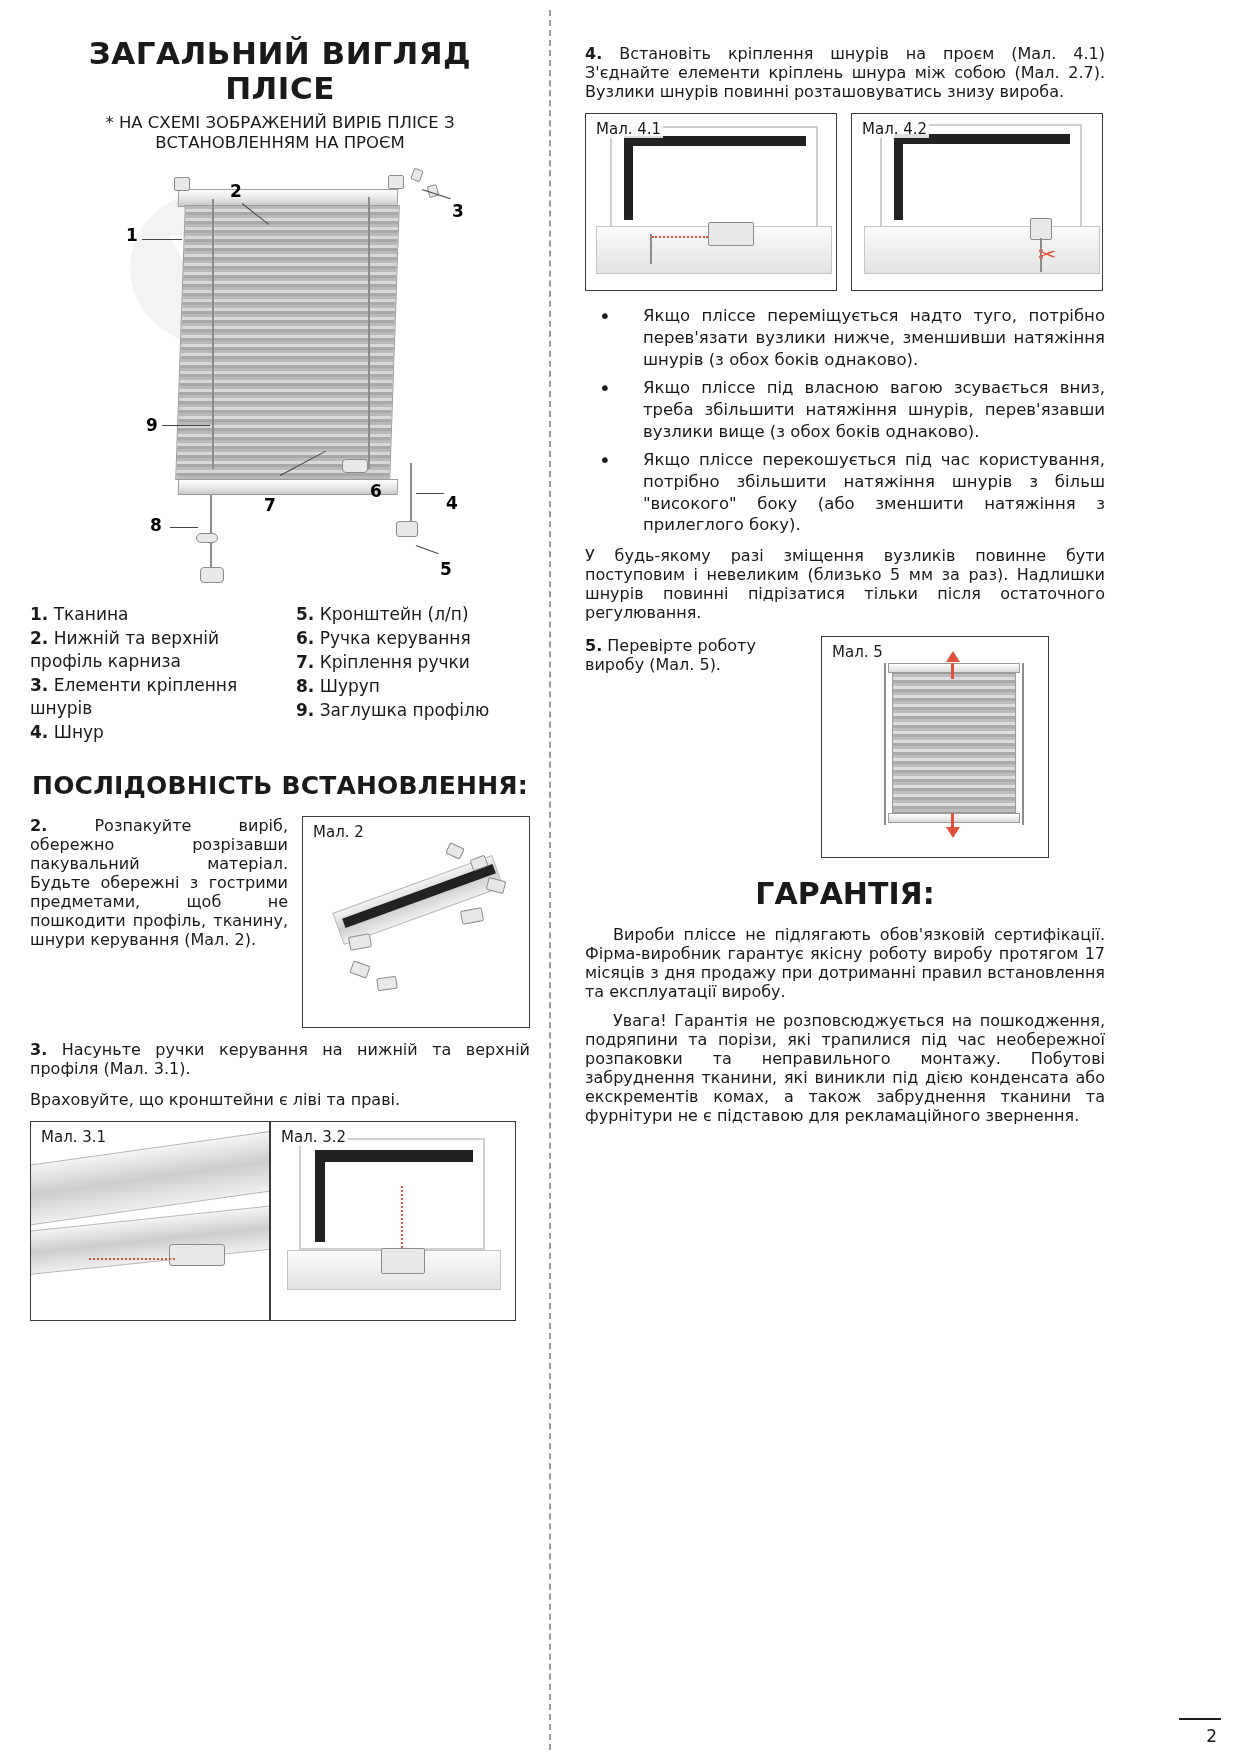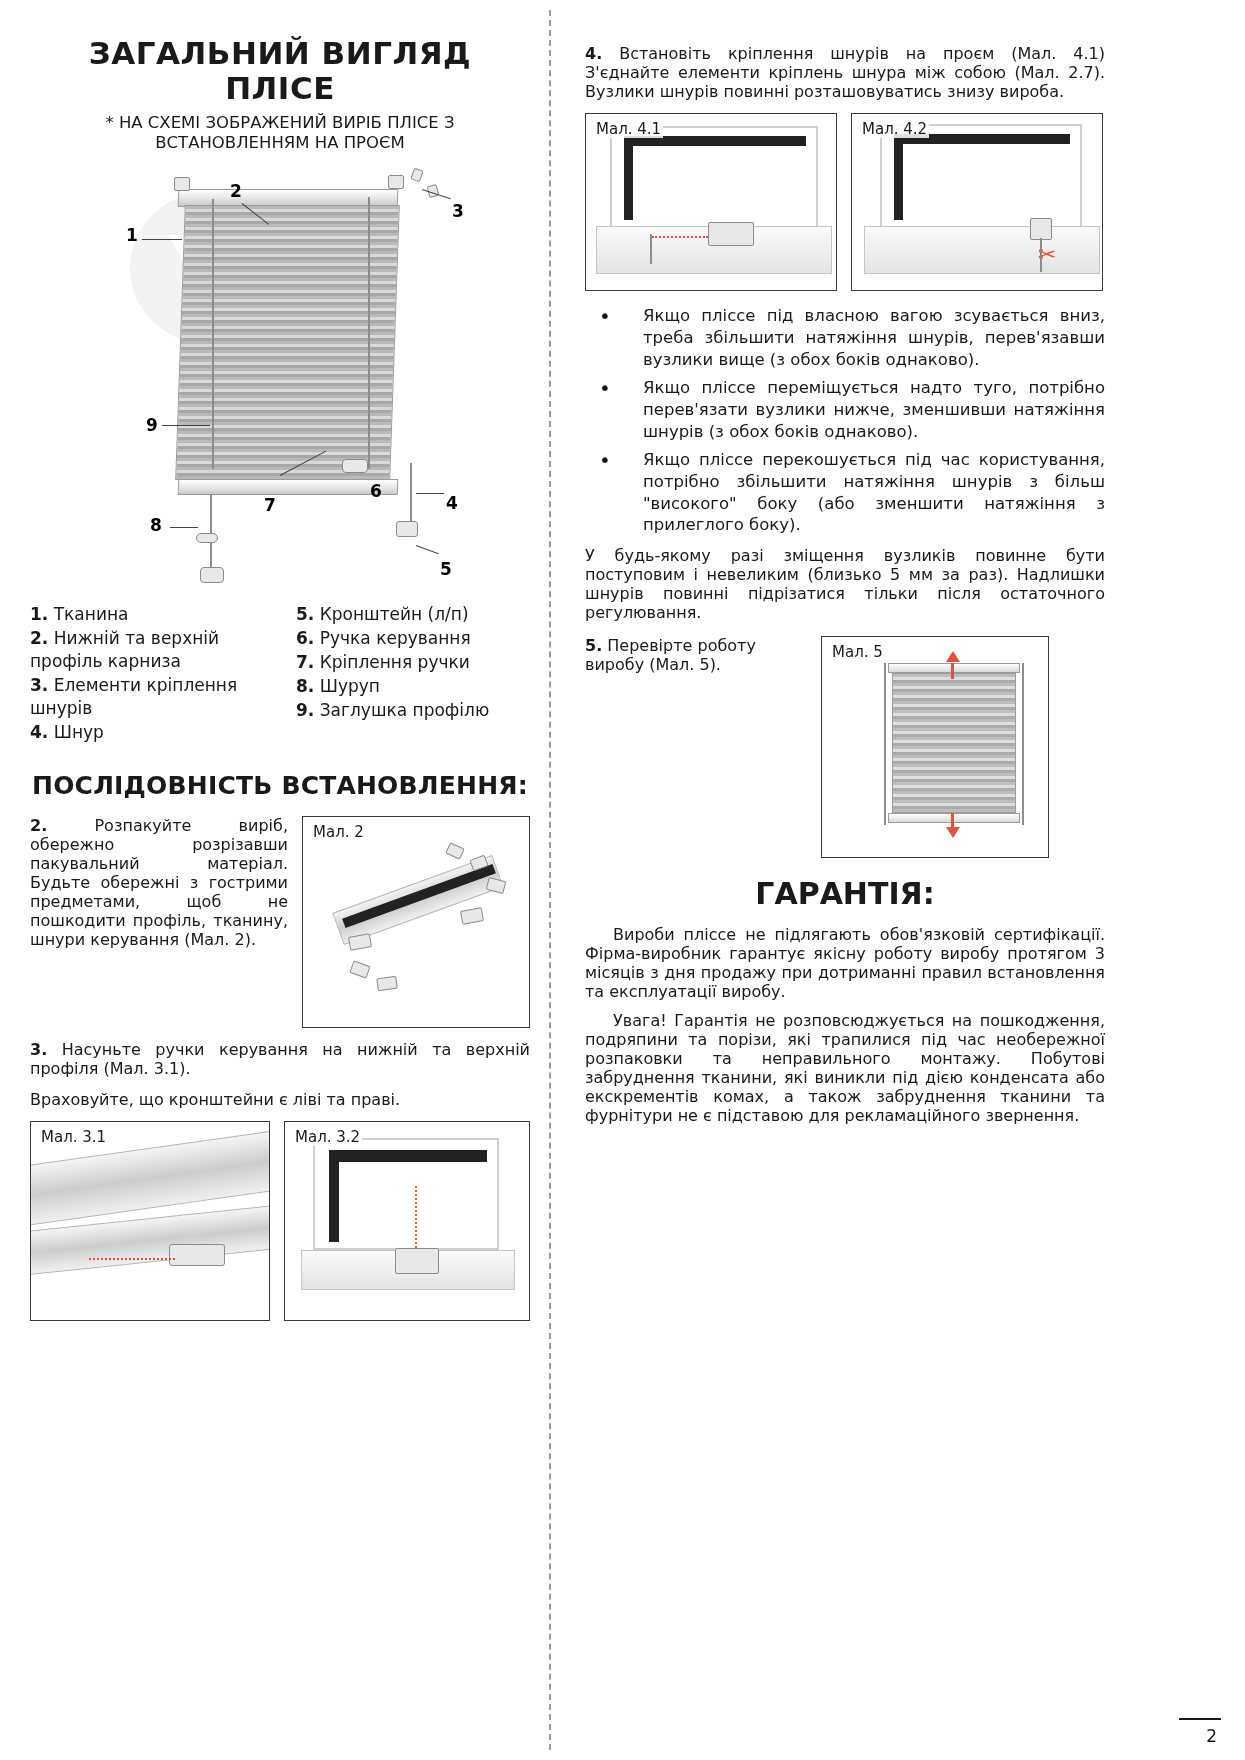--- a/index.html
+++ b/index.html
@@ -197,21 +197,21 @@
   .fig-cap {
     position: absolute;
     left: 8px; top: 6px;
     font-size: 15px;
     z-index: 5;
     background: rgba(255,255,255,.85);
     padding: 0 2px;
   }
   .fig2 { width: 228px; height: 212px; }
 
-  .figrow { display: flex; gap: 14px; margin-top: 12px; }
+  .figrow { display: flex; margin-top: 12px; }
   .fig31 { width: 240px; height: 200px; }
   .fig32 { width: 246px; height: 200px; }
 
   
   .win {
     position: absolute;
     background: #fff;
     border: 2px solid #cfcfcf;
   }
   .win-dark { background: #222; position: absolute; }
@@ -483,22 +483,22 @@
         <div class="win-dark" style="left:42px;top:20px;width:176px;height:10px;"></div>
         <div class="win-dark" style="left:42px;top:20px;width:9px;height:86px;"></div>
         <div class="sill" style="left:12px;top:112px;width:236px;height:48px;"></div>
         <div class="brkt" style="left:178px;top:104px;width:22px;height:22px;"></div>
         <div class="cord" style="left:188px;top:124px;height:34px;"></div>
         <span class="scissors" style="left:186px;top:128px;">✂</span>
       </div>
     </div>
 
     <ul class="bullets">
+      <li>Якщо пліссе переміщується надто туго, потрібно перев'язати вузлики нижче, зменшивши натяжіння шнурів (з обох боків однаково).</li>
       <li>Якщо пліссе під власною вагою зсувається вниз, треба збільшити натяжіння шнурів, перев'язавши вузлики вище (з обох боків однаково).</li>
-      <li>Якщо пліссе переміщується надто туго, потрібно перев'язати вузлики нижче, зменшивши натяжіння шнурів (з обох боків однаково).</li>
       <li>Якщо пліссе перекошується під час користування, потрібно збільшити натяжіння шнурів з більш "високого" боку (або зменшити натяжіння з прилеглого боку).</li>
     </ul>
 
     <div class="para">У будь-якому разі зміщення вузликів повинне бути поступовим і невеликим (близько 5 мм за раз). Надлишки шнурів повинні підрізатися тільки після остаточного регулювання.</div>
 
     <div class="step5-wrap">
       <div class="step5-text">
         <b>5.</b>
         <span>Перевірте роботу виробу (Мал. 5).</span>
       </div>
@@ -510,19 +510,19 @@
         <div class="tick-v" style="left:62px;top:26px;height:162px;background:#8d8d8d;width:2px;"></div>
         <div class="tick-v" style="left:200px;top:26px;height:162px;background:#8d8d8d;width:2px;"></div>
         <div class="arrow-up" style="left:124px;top:14px;"></div>
         <div class="tick-v" style="left:129px;top:26px;height:16px;"></div>
         <div class="arrow-dn" style="left:124px;top:190px;"></div>
         <div class="tick-v" style="left:129px;top:176px;height:16px;"></div>
       </div>
     </div>
 
     <h2 class="warranty-title">ГАРАНТІЯ:</h2>
-    <div class="para" style="text-indent:28px;">Вироби пліссе не підлягають обов'язковій сертифікації. Фірма-виробник гарантує якісну роботу виробу протягом 3 місяців з дня продажу при дотриманні правил встановлення та експлуатації виробу.</div>
+    <div class="para" style="text-indent:28px;">Вироби пліссе не підлягають обов'язковій сертифікації. Фірма-виробник гарантує якісну роботу виробу протягом 17 місяців з дня продажу при дотриманні правил встановлення та експлуатації виробу.</div>
     <div class="para" style="text-indent:28px;">Увага! Гарантія не розповсюджується на пошкодження, подряпини та порізи, які трапилися під час необережної розпаковки та неправильного монтажу. Побутові забруднення тканини, які виникли під дією конденсата або екскрементів комах, а також забруднення тканини та фурнітури не є підставою для рекламаційного звернення.</div>
   </div>
 
   <div class="corner-rule"></div>
   <div class="pagenum">2</div>
 </div>
 
 </body></html>

